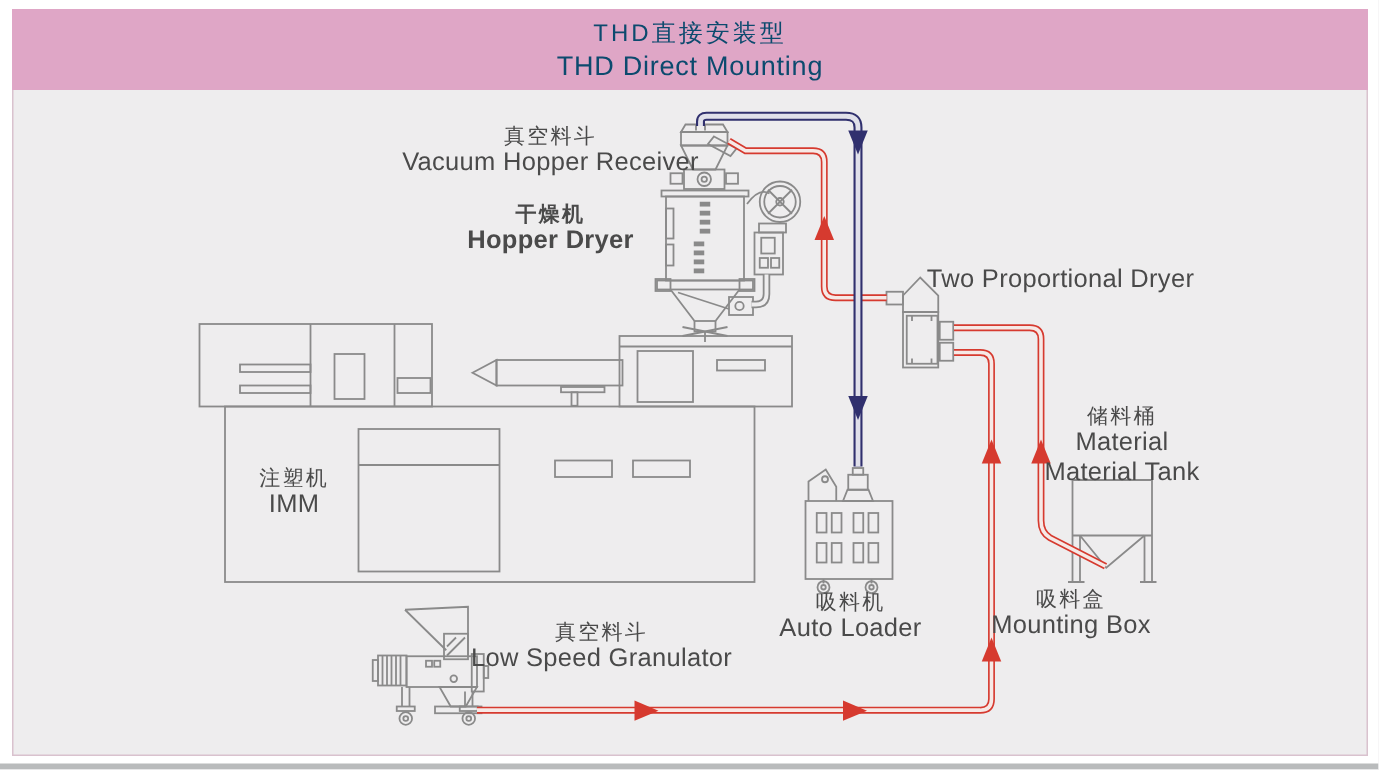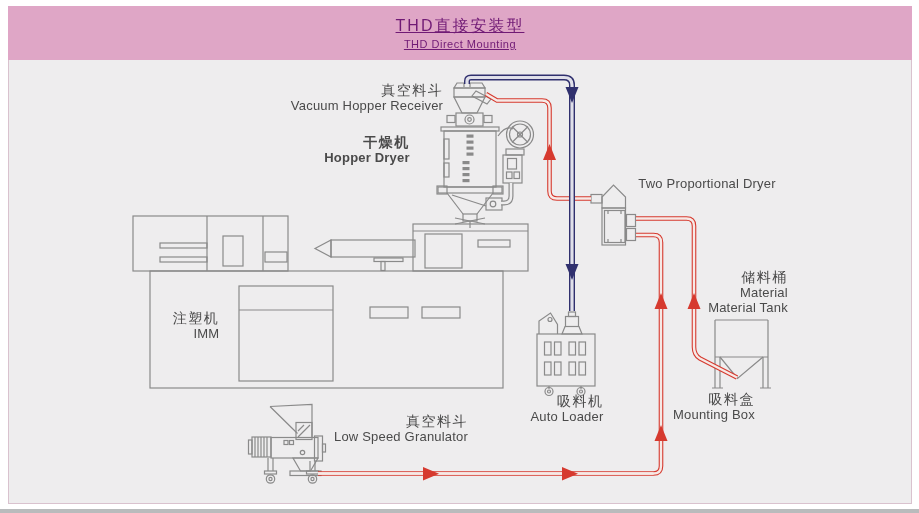--- a/index.html
+++ b/index.html
@@ -4,25 +4,25 @@
 <style>
   html,body { margin:0; padding:0; }
   body {
     width:919px; height:513px; position:relative; overflow:hidden;
     background:#ffffff;
     font-family:"Liberation Sans","DejaVu Sans",sans-serif;
   }
   .banner {
     position:absolute; left:8px; top:6px; width:904px; height:54px;
     background:var(--banner-pink,#dfa6c6);
-    color:#701a75; text-align:center;
-    display:flex; flex-direction:column; justify-content:center; gap:1px;text-decoration:underline;
+    color:#0c4a6e; text-align:center;
+    display:flex; flex-direction:column; justify-content:center; gap:1px;
   }
   .banner .t-zh { font-size:16px; letter-spacing:2px; }
-  .banner .t-en { font-size:11px; letter-spacing:0.5px; }
+  .banner .t-en { font-size:18px; letter-spacing:0.5px; }
   .panel {
     position:absolute; left:8px; top:60px; width:904px; height:444px;
     box-sizing:border-box;
     background:var(--panel-bg,#eeedee);
     border:1px solid var(--panel-border,#d9c2ce);
     border-top:none;
   }
   .bottom-band {
     position:absolute; left:0; top:509px; width:919px; height:4px;
     background:#b9bbbc;
@@ -38,25 +38,25 @@
   .pg-i { fill:none; stroke:var(--panel-bg,#eeedee); stroke-width:2.6; }
   .pr-o { fill:none; stroke:var(--material-pipe-red,#d63a2f); stroke-width:4.6; }
   .pr-i { fill:none; stroke:#f6e9e6; stroke-width:2.4; }
   .pb-o { fill:none; stroke:var(--vacuum-pipe-blue,#30306e); stroke-width:6; }
   .pb-i { fill:none; stroke:#e0e0ea; stroke-width:3.2; }
   .ar { fill:var(--material-pipe-red,#d63a2f); stroke:none; }
   .ab { fill:var(--vacuum-pipe-blue,#30306e); stroke:none; }
 
   .lbl {
     position:absolute; transform:translateX(-50%);
-    text-align:right; color:var(--label-text,#4a4a4a);
+    text-align:center; color:var(--label-text,#4a4a4a);
     line-height:1.16; white-space:nowrap;
   }
   .lbl .zh { font-size:14px; letter-spacing:1.5px; }
-  .lbl .en { font-size:13px; letter-spacing:0.2px; }
+  .lbl .en { font-size:17px; letter-spacing:0.2px; }
 </style>
 </head>
 <body>
 
 <div class="banner">
   <div class="t-zh">THD直接安装型</div>
   <div class="t-en">THD Direct Mounting</div>
 </div>
 
 <div class="panel"></div>

